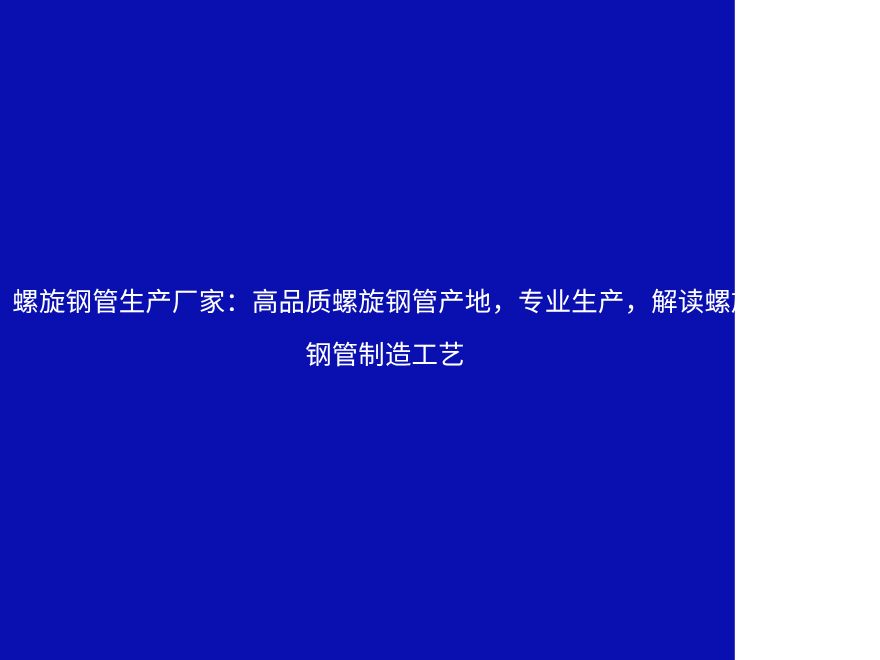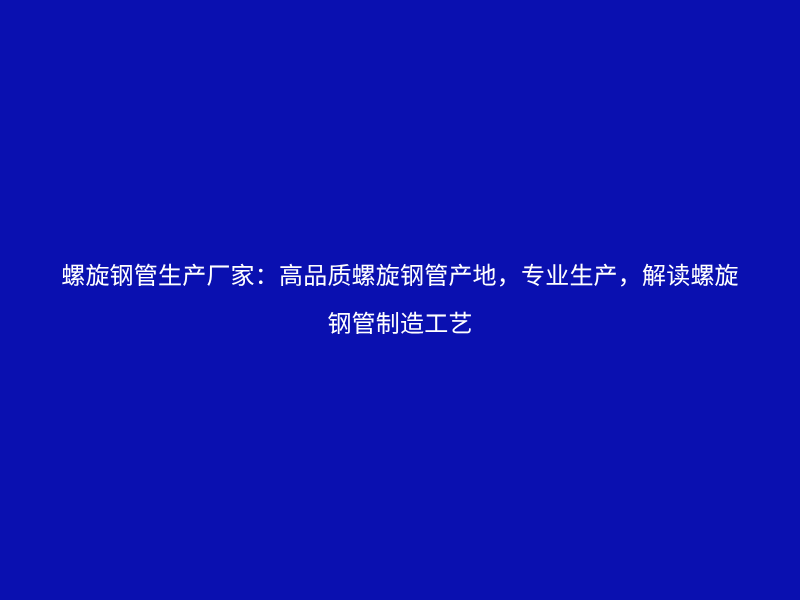--- a/index.html
+++ b/index.html
@@ -12,26 +12,26 @@
     width: 800px;
     height: 600px;
     overflow: hidden;
     font-family: "Liberation Sans", "DejaVu Sans", sans-serif;
   }
 
   
   .article-card {
     box-sizing: border-box;
     position: relative;
-    width: 800px;
+    width: 668px;
     height: 600px;
     background: #0a10b0;
     display: flex;
     flex-direction: column;
-    align-items: center;
+    align-items: flex-start;
     justify-content: center;
   }
 
   
   .title-block {
     width: 700px;
     margin: 0;
     padding: 0;
     text-align: center;
   }

